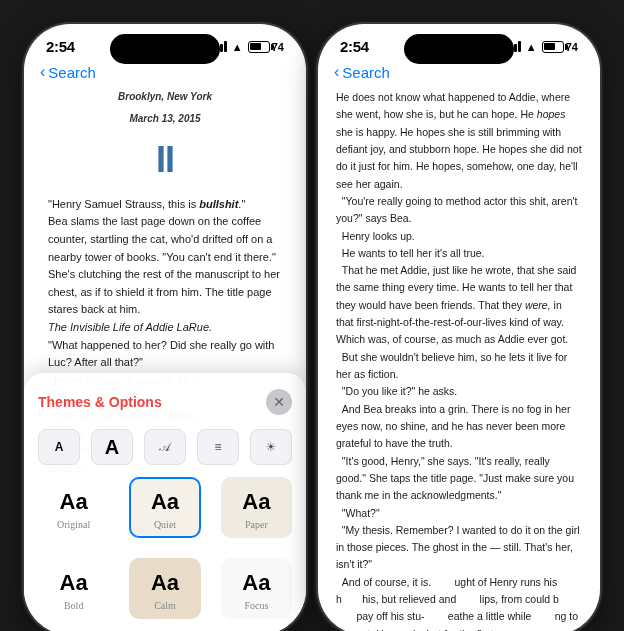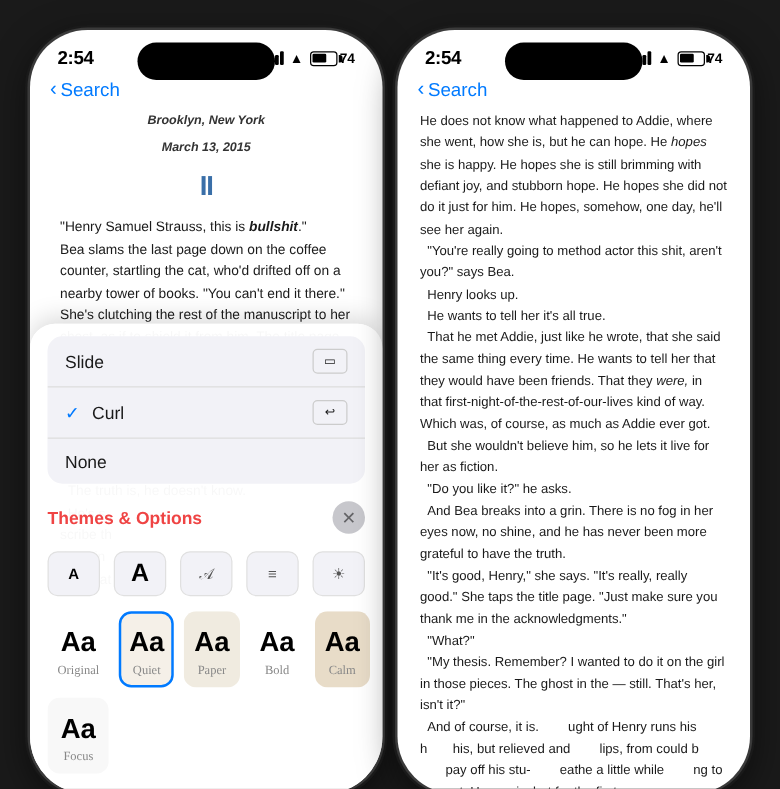--- a/index.html
+++ b/index.html
@@ -102,21 +102,21 @@
       text-align: center;
       font-style: italic;
       font-size: 10px;
       font-weight: 600;
       margin-bottom: 6px;
       color: #333;
     }
 
     .chapter-num {
       text-align: center;
-      font-size: 22px;
+      font-size: 36px;
       font-weight: 700;
       color: #3a6fa8;
       margin-bottom: 8px;
       letter-spacing: -1px;
     }
 
     .book-text {
       font-size: 11px;
       line-height: 1.6;
       color: #1a1a1a;
@@ -247,22 +247,22 @@
       display: flex;
       align-items: center;
       justify-content: center;
       border: 1px solid #e0e0e0;
       font-size: 12px;
       color: #555;
     }
 
     .theme-grid {
       display: grid;
-      grid-template-columns: repeat(5, 1fr);
-      gap: 8px;
+      grid-template-columns: repeat(3, 1fr);
+      gap: 20px;
       padding: 4px 14px 0;
     }
 
     .theme-card {
       border-radius: 10px;
       border: 2px solid transparent;
       display: flex;
       flex-direction: column;
       align-items: center;
       justify-content: center;
@@ -402,37 +402,20 @@
         <p>"What happened to her? Did she really go with Luc? After all that?"</p>
         <p>&nbsp;&nbsp;Henry shrugs. "I assume so."</p>
         <p>&nbsp;&nbsp;"You assume so?"</p>
         <p>&nbsp;&nbsp;The truth is, he doesn't know.</p>
         <p>&nbsp;&nbsp;He's s<br>scribe th<br>them in<br>lonely at</p>
       </div>
     </div>
 
     <div class="overlay-panel">
 
-      <div class="slide-menu">
-        <div class="slide-item">
-          <span>Slide</span>
-          <div class="item-right">
-            <div class="slide-icon">▭</div>
-          </div>
-        </div>
-        <div class="slide-item checked">
-          <span><span class="check">✓</span> Curl</span>
-          <div class="item-right">
-            <div class="slide-icon">↩</div>
-          </div>
-        </div>
-        <div class="slide-item">
-          <span>None</span>
-        </div>
-      </div>
 
       <div class="themes-header">
         <span class="themes-title">Themes &amp; Options</span>
         <div class="close-btn">✕</div>
       </div>
 
       <div class="font-controls">
         <div class="font-btn small">A</div>
         <div class="font-btn large">A</div>
         <div class="font-icon-btn">𝒜</div>

